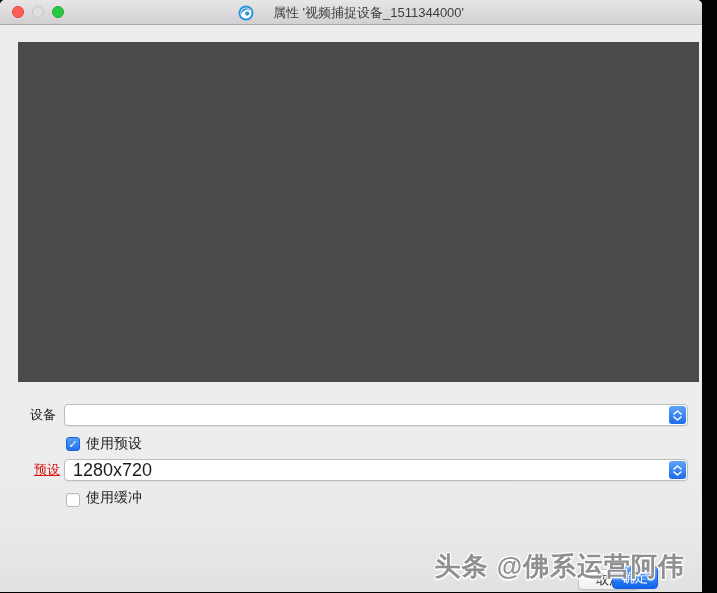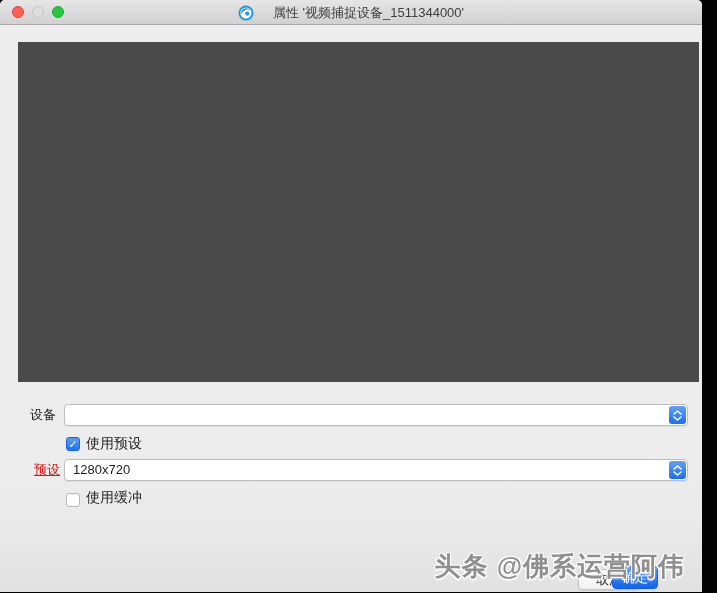--- a/index.html
+++ b/index.html
@@ -24,21 +24,21 @@
   .preview { position:absolute; left:18px; top:42px; width:681px; height:340px;
              background:#4a4a4a; }
   
   .flabel { position:absolute; font-size:13px; color:#1d1d1d; height:22px;
             line-height:22px; text-align:right; width:34px; left:26px; }
   .flabel.red { color:#dd1111; }
   .combo { position:absolute; left:64px; width:624px; height:22px;
            background:#fff; border:1px solid #bdbdbd; border-radius:4px;
            box-shadow:0 1px 1px rgba(0,0,0,.06); }
   .combo .val { position:absolute; left:8px; top:0; height:20px; line-height:20px;
-                font-size:13px; color:#1d1d1d; }
+                font-size:18px; color:#1d1d1d; }
   .combo .cap { position:absolute; right:1px; top:1px; bottom:1px; width:17px;
                 border-radius:3px; background:linear-gradient(#5fa2f9,#1c6cee);
                 display:flex; flex-direction:column; align-items:center;
                 justify-content:center; gap:1px; }
   .cap svg { display:block; }
   .checkrow { position:absolute; left:66px; display:flex; align-items:center; gap:6px; }
   .checkbox { width:14px; height:14px; border-radius:3px; background:#fff;
               border:1px solid #b9b9b9; box-shadow:inset 0 1px 1px rgba(0,0,0,.05);
               display:flex; align-items:center; justify-content:center; }
   .checkbox.checked { background:linear-gradient(#58a0f8,#2170f0);

